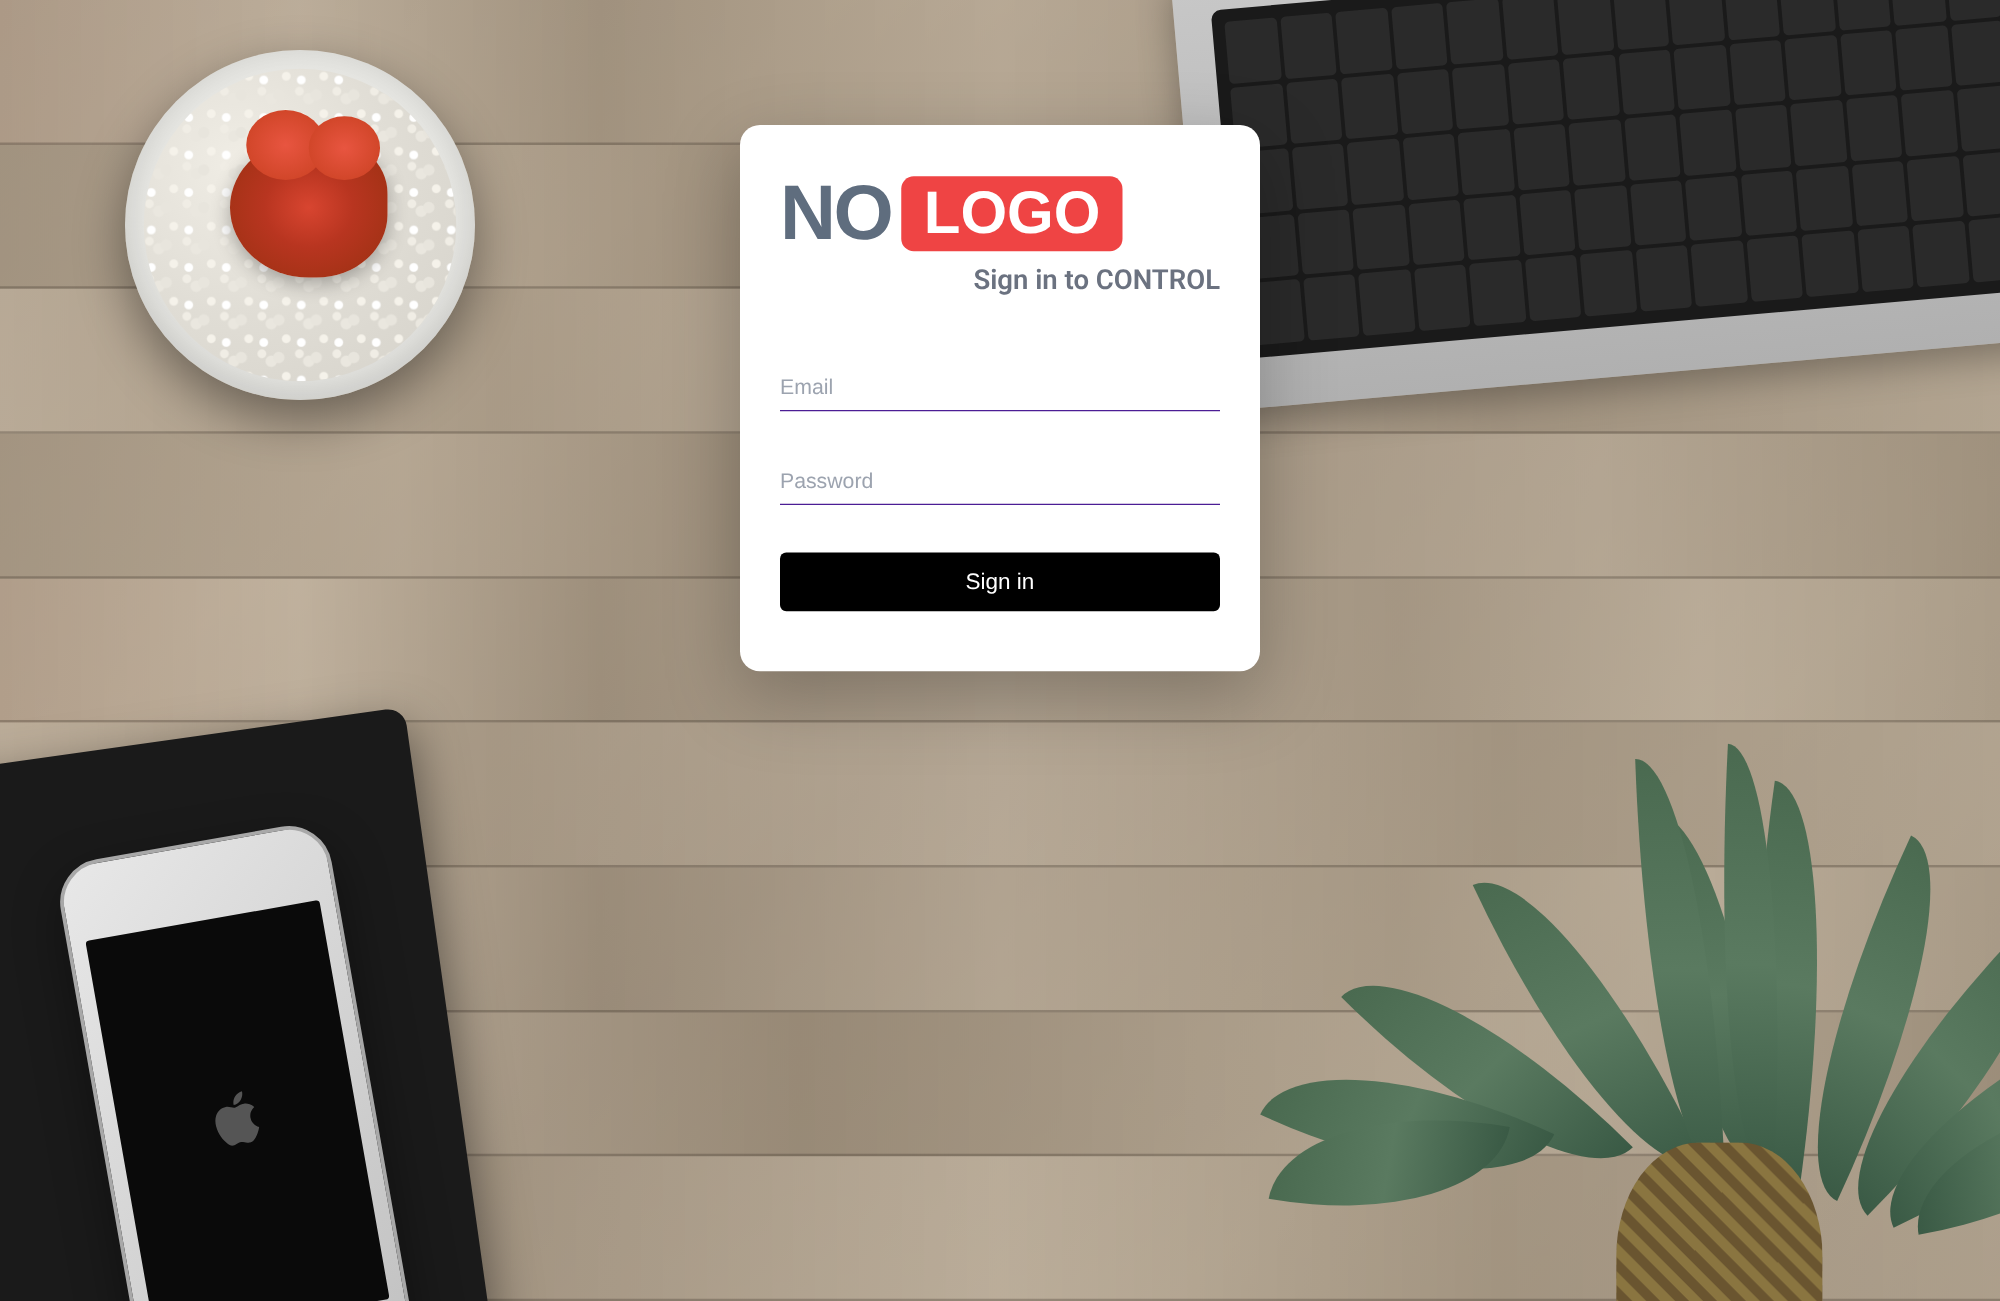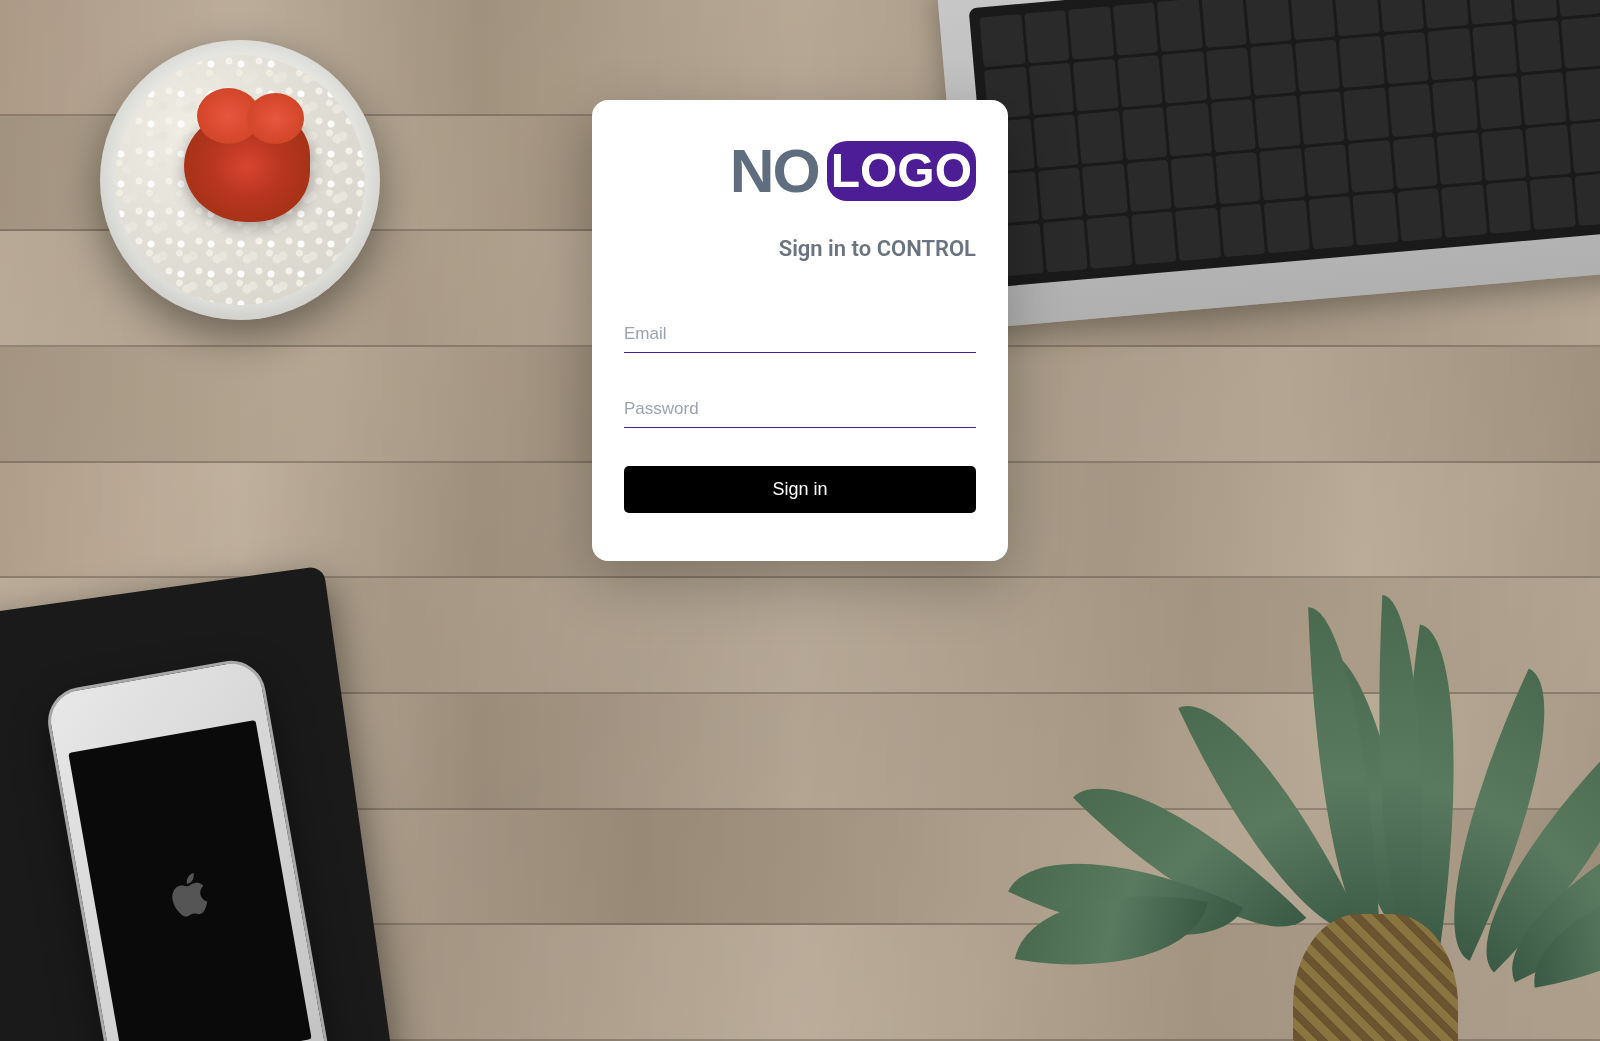--- a/index.html
+++ b/index.html
@@ -261,44 +261,44 @@
       left: 50%;
       transform: translateX(-50%);
       width: 416px;
       background: #ffffff;
       border-radius: 16px;
       box-shadow: 0 20px 60px rgba(0, 0, 0, 0.25);
       padding: 40px 32px 28px;
     }
     
     .logo-container {
-      text-align: right;
-      margin-bottom: 34px;
+      text-align: left;
+      margin-bottom: 10px;
     }
     
     .logo {
       display: inline-flex;
       align-items: center;
       gap: 8px;
       font-family: Arial, sans-serif;
       font-weight: 900;
     }
     
     .logo-no {
       font-size: 62px;
       color: #5f6d7e;
       letter-spacing: -2px;
       line-height: 1;
     }
     
     .logo-box {
-      background: #4c1d95;
+      background: #ef4444;
       color: #ffffff;
-      padding: 6px 4px;
-      border-radius: 20px;
+      padding: 6px 18px;
+      border-radius: 10px;
       font-size: 48px;
       letter-spacing: 0px;
       line-height: 1;
     }
     
     .card-title {
       text-align: right;
       font-size: 22px;
       font-weight: 600;
       color: #6b7280;

